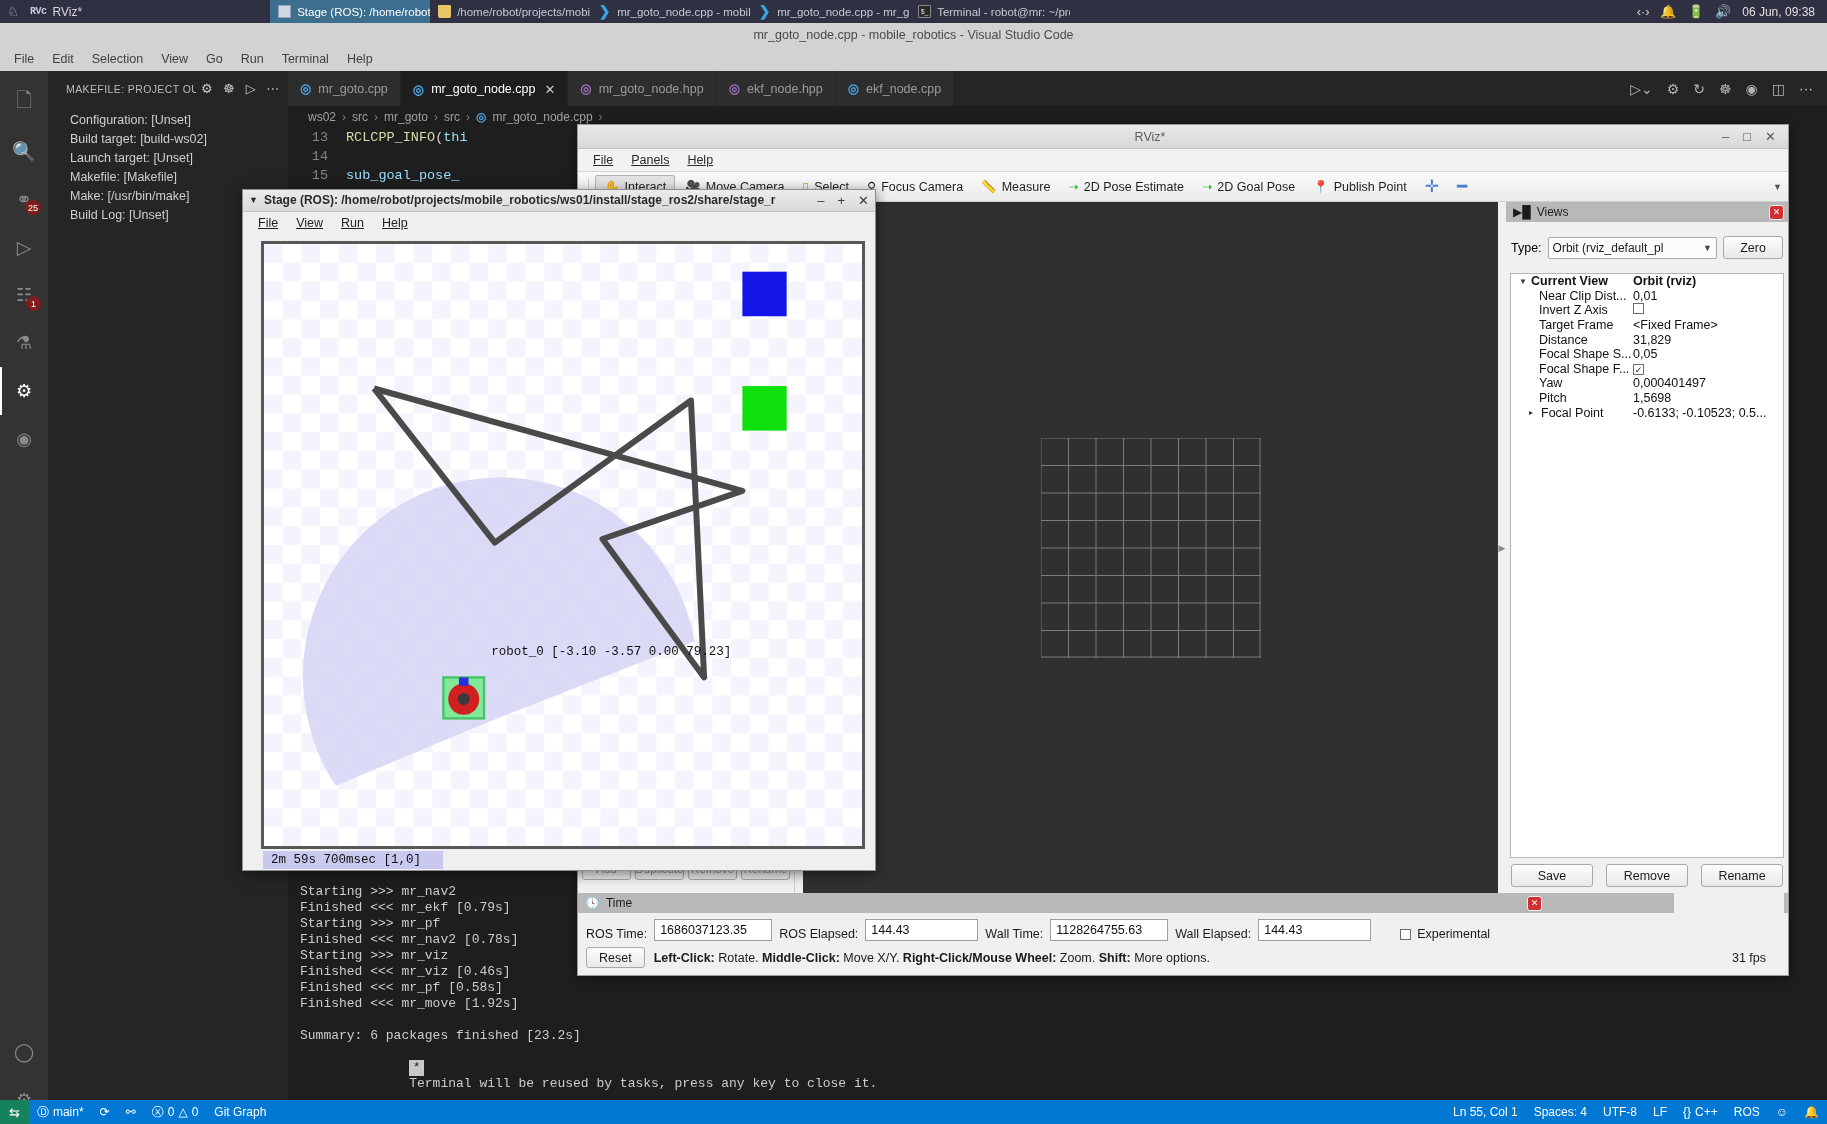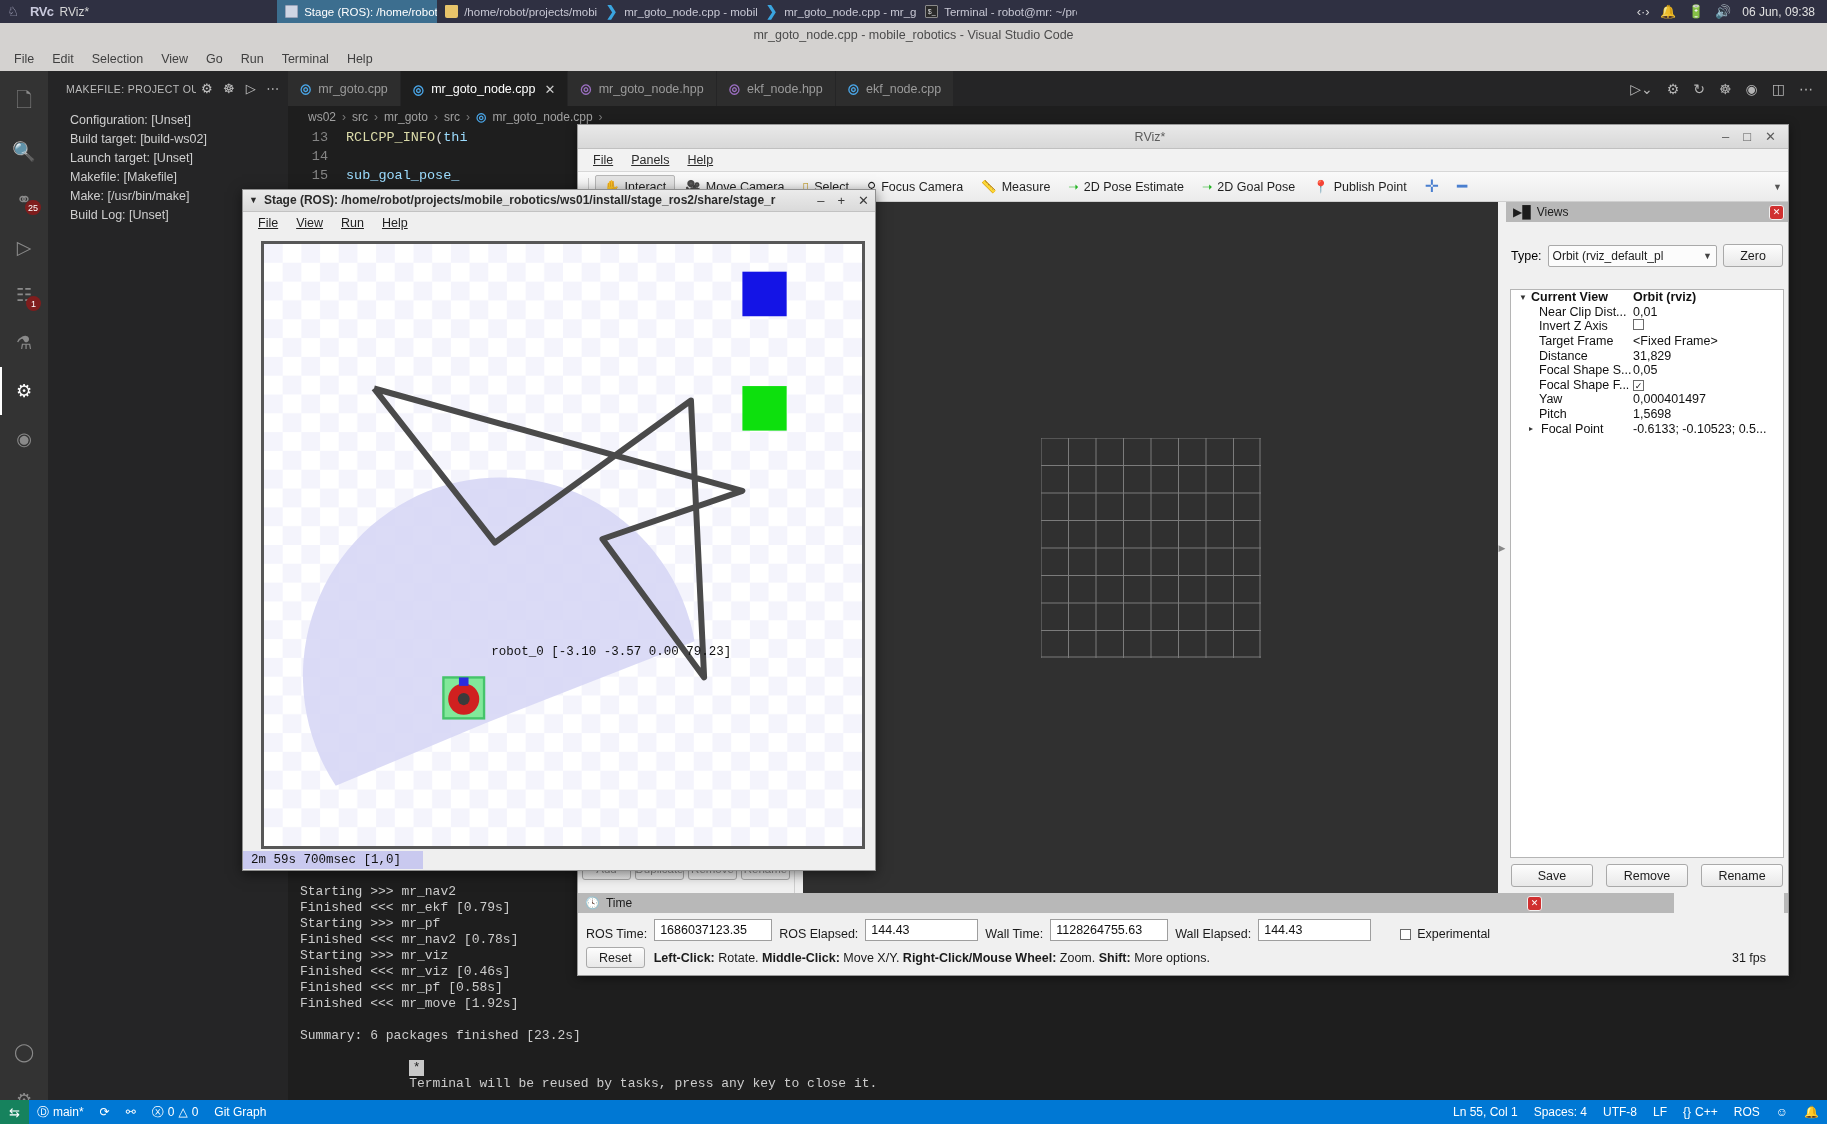--- a/index.html
+++ b/index.html
@@ -12,21 +12,21 @@
   #root { position: relative; width: 1827px; height: 1124px; }
 
   
   .taskbar {
     position: absolute; top: 0; left: 0; width: 1827px; height: 23px;
     background: #2f3042; display: flex; align-items: center;
     font-size: 12px; color: #d6d6d6;
   }
   .tb-appicon { width: 26px; text-align: center; font-size: 13px; color: #b8b8d0; }
   .tb-rviz-lbl { display: flex; align-items: center; gap: 6px; padding: 0 10px 0 4px; }
-  .tb-rviz-glyph { font-size: 13px; font-weight: bold; color: #c9c9dd; letter-spacing: -.5px;}
+  .tb-rviz-glyph { font-size: 10px; font-weight: bold; color: #c9c9dd; letter-spacing: -.5px; font-family: Liberation Mono, monospace;}
   .tb-tasks { display: flex; align-items: center; height: 23px; margin-left: 178px; flex: 1; }
   .tb-task {
     display: flex; align-items: center; gap: 6px;
     height: 23px; padding: 0 8px; max-width: 160px;
     font-size: 11.5px; color: #c8c8d4; white-space: nowrap; overflow: hidden;
   }
   .tb-task.active { background: #3c6e8f; color: #ffffff; }
   .tb-ico { width: 13px; height: 13px; flex: 0 0 13px; display:inline-block; border-radius: 1px; }
   .tb-ico.win { background: #cfd6e4; border: 1px solid #9aa5bb; }
   .tb-ico.folder { background: #e8c46a; border-radius: 1px 1px 2px 2px; }
@@ -166,21 +166,21 @@
   .panel-head {
     height: 20px; background: #b8b8b8; display: flex; align-items: center;
     padding: 0 4px 0 7px; font-size: 12px; color: #1c1c1c; gap: 6px;
   }
   .panel-head .ph-title { flex: 1; font-weight: normal; }
   .close-dot {
     width: 15px; height: 15px; background: #d03030; border-radius: 3px;
     color: #fff; font-size: 9px; display: flex; align-items: center; justify-content: center;
     border: 1px solid #f0f0f0;
   }
-  .views-typerow { display: flex; align-items: center; gap: 6px; padding: 22px 5px; font-size: 12.5px; }
+  .views-typerow { display: flex; align-items: center; gap: 6px; padding: 14px 5px; font-size: 12.5px; }
   .combo {
     flex: 1; height: 22px; background: #fcfcfc; border: 1px solid #a9a9a9; border-radius: 2px;
     display: flex; align-items: center; padding: 0 4px; font-size: 12px; color: #1c1c1c;
     overflow: hidden; white-space: nowrap;
   }
   .combo .cb-txt { flex: 1; overflow: hidden; }
   .combo .cb-arrow { font-size: 9px; color: #444; }
   .btn {
     height: 23px; min-width: 60px; padding: 0 12px; background: linear-gradient(#fdfdfd,#e8e8e8);
     border: 1px solid #a9a9a9; border-radius: 3px; font-size: 12.5px; color: #1c1c1c;
@@ -221,21 +221,21 @@
     padding: 0 6px; font-size: 12px; color: #2a2a2a; font-weight: bold; gap: 6px;
     border-bottom: 1px solid #c2c2c2;
   }
   .st-title .ttl { flex: 1; overflow: hidden; white-space: nowrap; }
   .st-title .wb { display: flex; gap: 13px; font-weight: normal; font-size: 13px; color: #3a3a3a; }
   .st-menubar { height: 23px; display: flex; align-items: center; gap: 4px; padding-left: 8px;
                 font-size: 12.5px; color: #1f1f1f; background: #efefef; }
   .st-menubar span { padding: 2px 7px; }
   .st-canvaswrap { flex: 1; background: #efefef; padding: 8px 10px 0 18px; }
   .st-canvas { width: 100%; height: 100%; background: #fff; border: 3px solid #575757; position: relative; overflow: hidden; }
-  .st-status { height: 22px; display: flex; align-items: center; padding: 0 0; }
+  .st-status { height: 22px; display: flex; align-items: center; padding: 0 20px; }
   .st-clock {
     background: #c9c9ef; font-family: "Liberation Mono", monospace; font-size: 12.5px;
     color: #111; padding: 2px 8px; width: 180px;
   }
   .robot-label {
     position: absolute; font-family: "Liberation Mono", monospace; font-size: 12.5px; color: #111;
     white-space: nowrap;
   }
 </style>
 </head>

